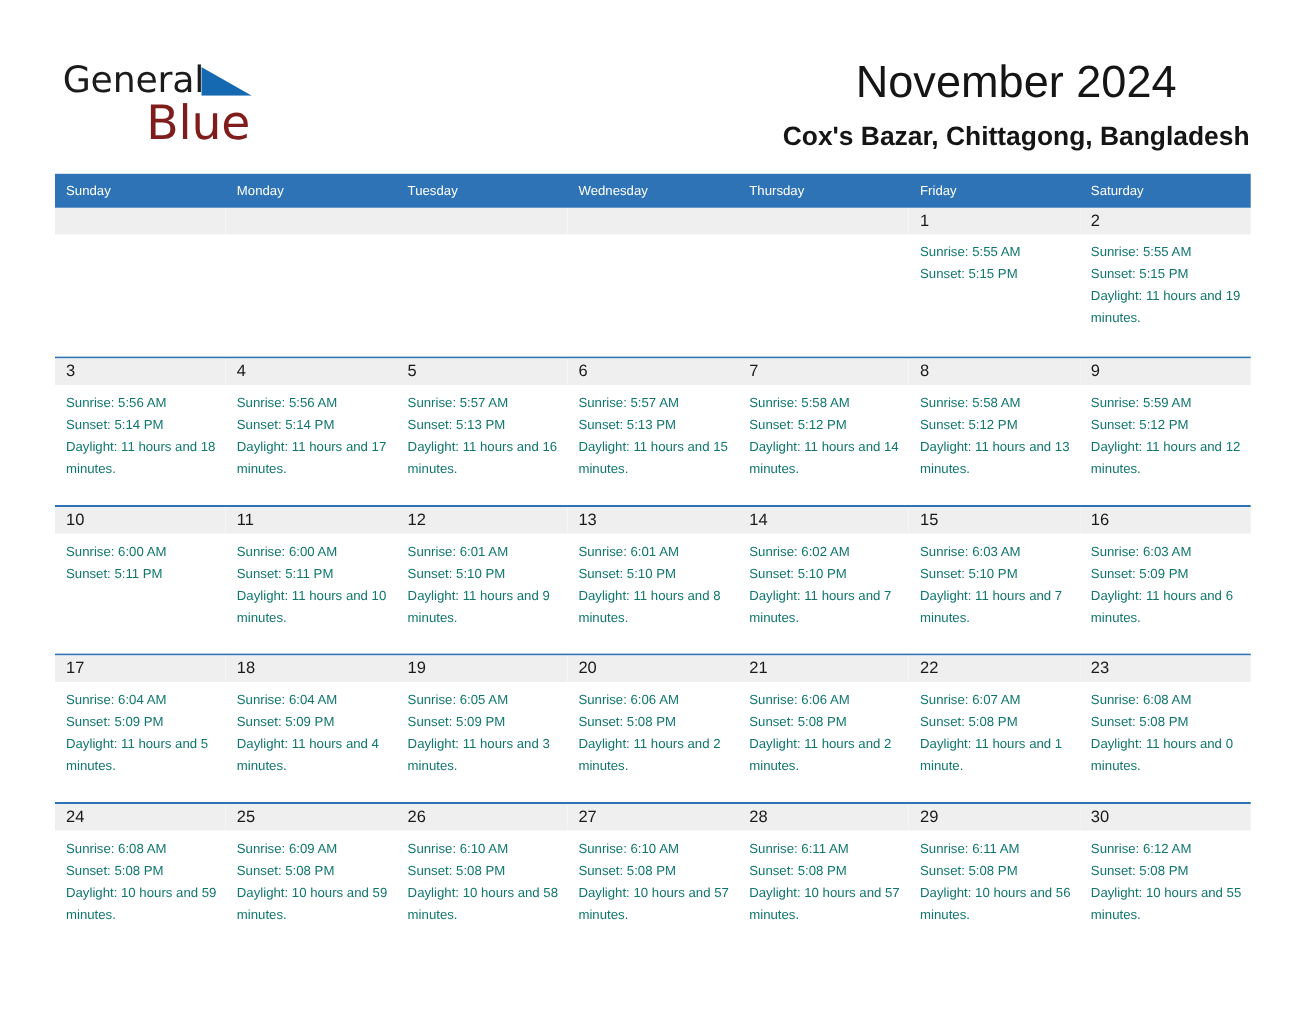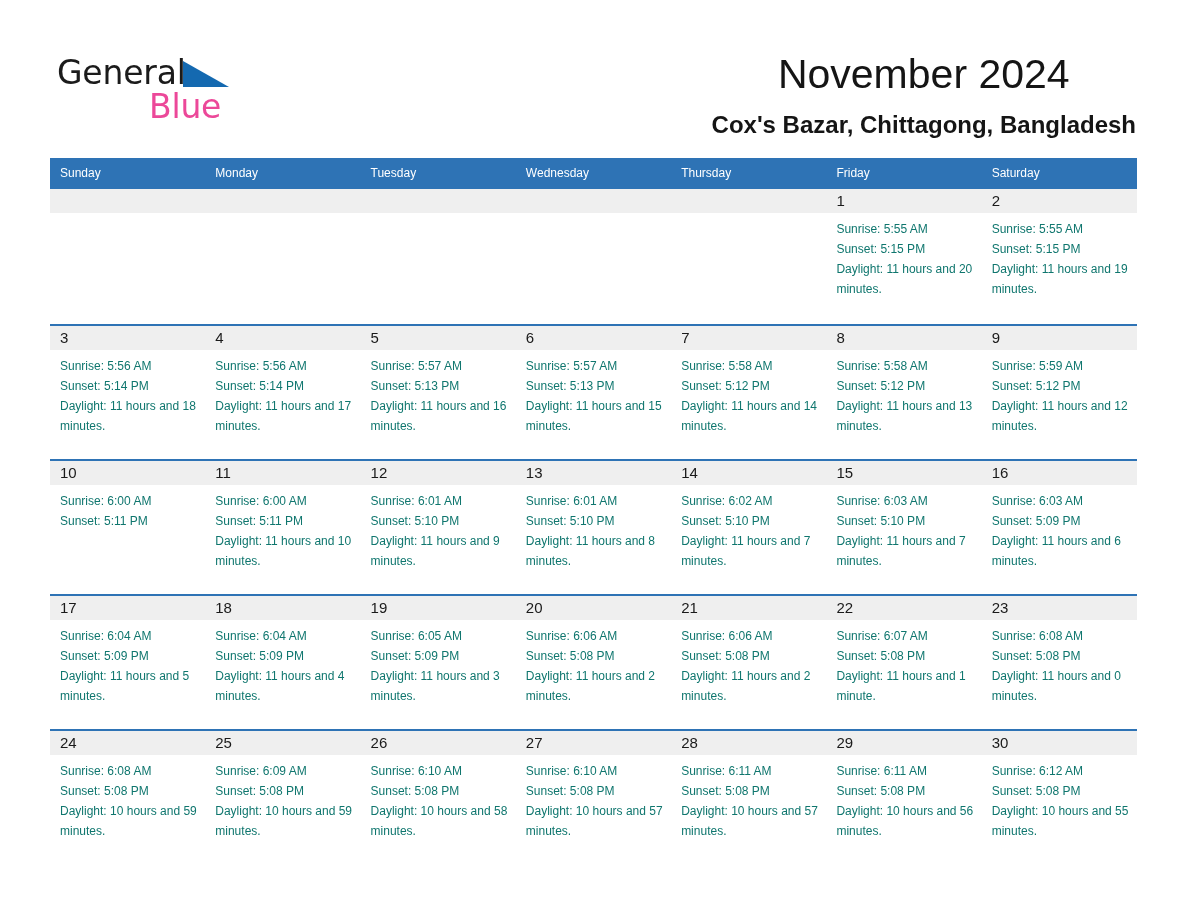--- a/index.html
+++ b/index.html
@@ -52,24 +52,24 @@
     font-weight: 400;
   }
   .logo-tri {
     display: inline-block;
     vertical-align: top;
     margin-left: -3px;
     margin-top: 8px;
   }
   .logo-row2 {
     position: absolute;
-    left: 92px;
+    left: 76px;
     top: 34px;
-    font-size: 33px;
-    color: #ec4899;
+    font-size: 43px;
+    color: #7f1d1d;
     font-family: "DejaVu Sans", sans-serif;
     letter-spacing: -0.2px;
   }
 
   .title-block {
     position: absolute;
     right: 52px;
     top: 50px;
     text-align: center;
   }
@@ -207,21 +207,20 @@
             <div class="day-num"></div>
           </div>
           <div class="day empty">
             <div class="day-num"></div>
           </div>
           <div class="day">
             <div class="day-num">1</div>
             <div class="day-body">
               <div>Sunrise: 5:55 AM</div>
               <div>Sunset: 5:15 PM</div>
-              <div class="wrap">Daylight: 11 hours and 20 minutes.</div>
             </div>
           </div>
           <div class="day">
             <div class="day-num">2</div>
             <div class="day-body">
               <div>Sunrise: 5:55 AM</div>
               <div>Sunset: 5:15 PM</div>
               <div class="wrap">Daylight: 11 hours and 19 minutes.</div>
             </div>
           </div>

